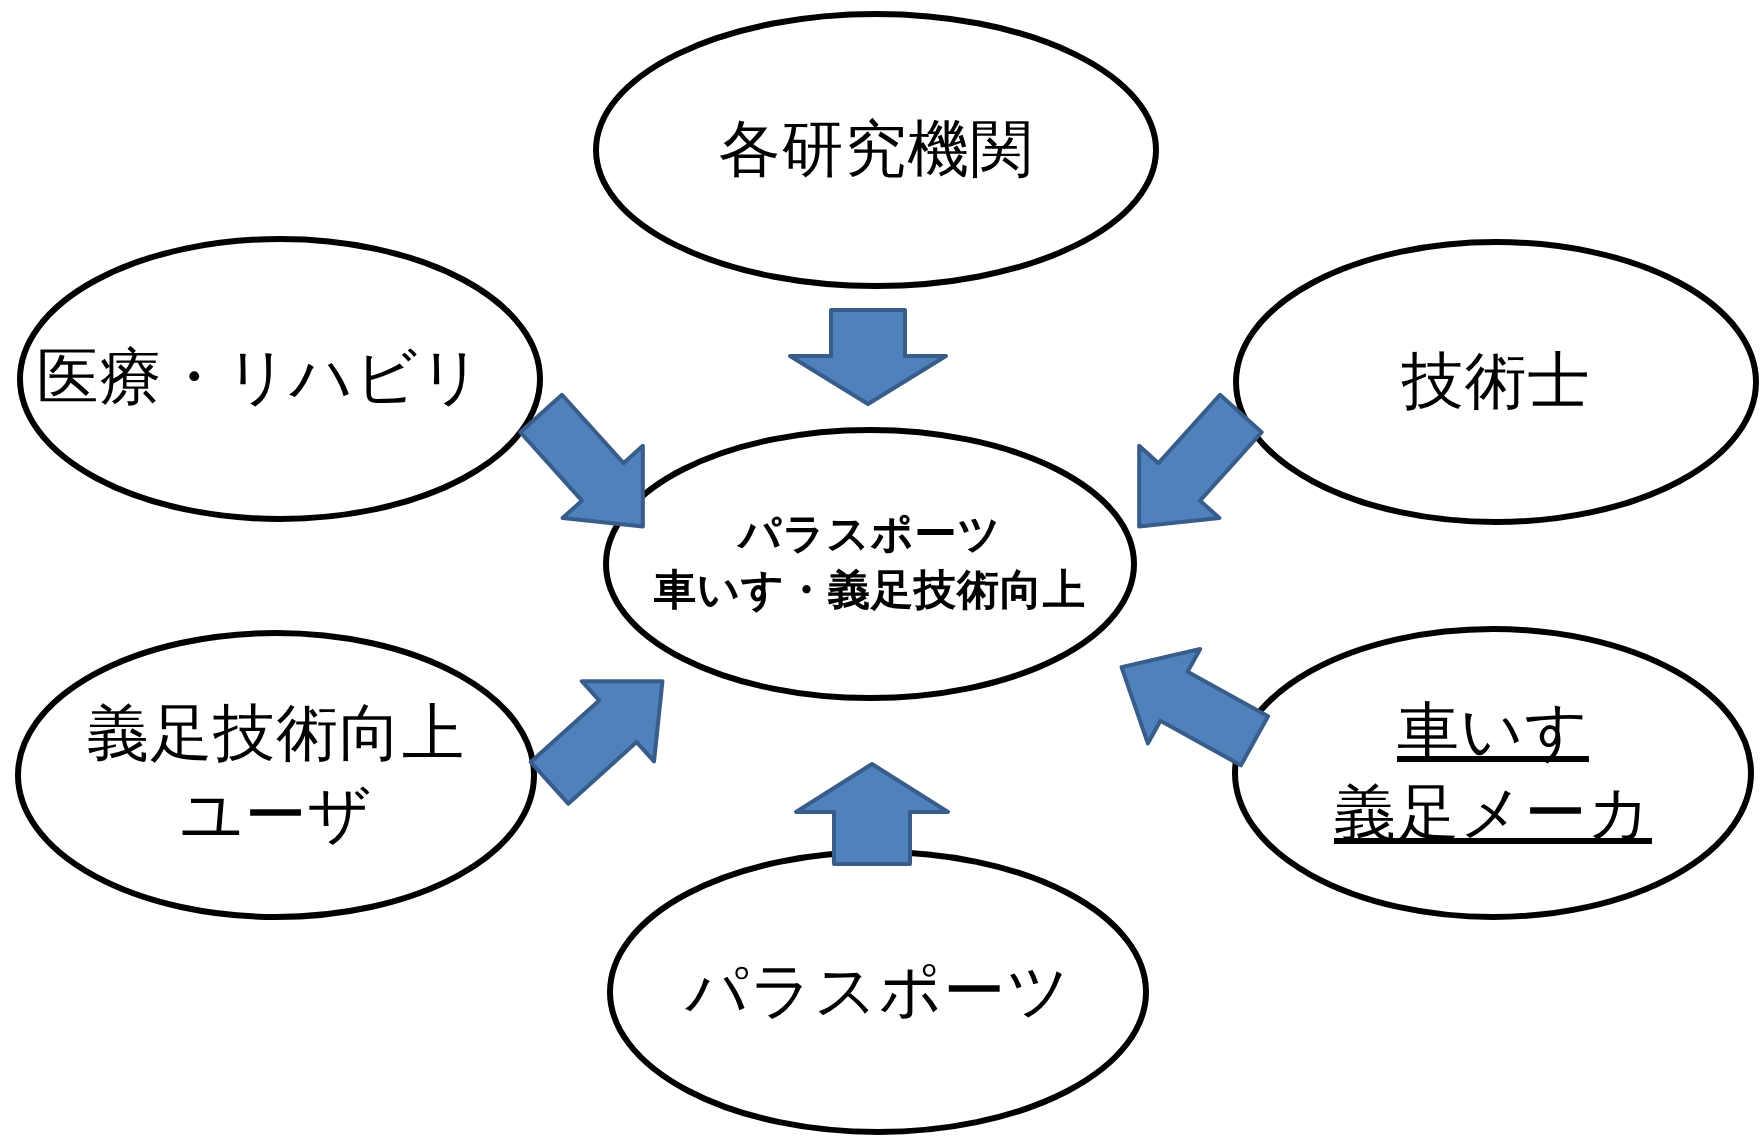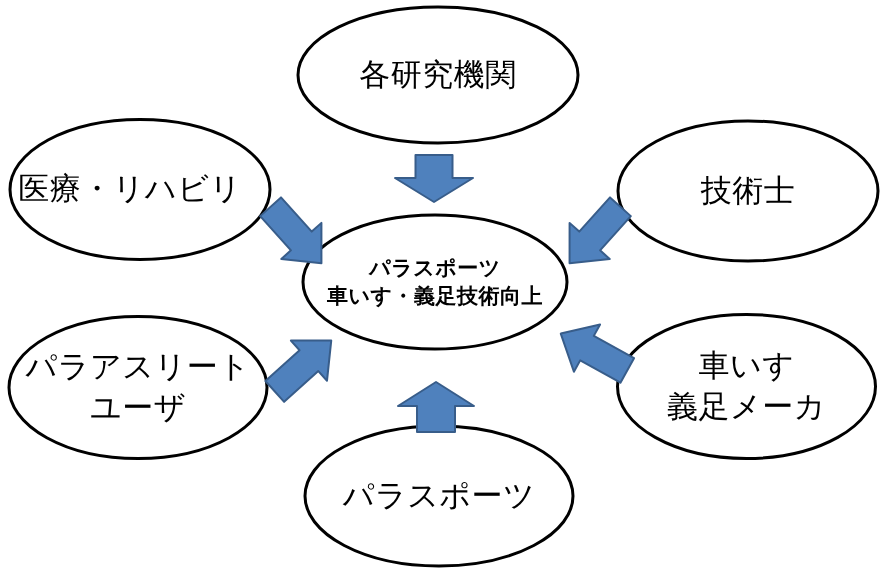--- a/index.html
+++ b/index.html
@@ -41,21 +41,21 @@
     font-weight: 700;
     line-height: 1.35;
     letter-spacing: 0.5px;
   }
   
   .pos-top         { left: 298px; top:   7px; width: 280px; height: 136px; }
   .pos-upper-left  { left:  0; top: 119px; width: 260px; height: 141px; }
   .pos-upper-right { left: 618px; top: 121px; width: 260px; height: 140px; }
   .pos-center      { left: 303px; top: 215px; width: 264px; height: 134px; }
   .pos-lower-left  { left:   9px; top: 316px; width: 258px; height: 143px; }
-  .pos-lower-right { left: 617px; top: 314px; width: 259px; height: 145px; }
+  .pos-lower-right { left: 617px; top: 314px; width: 259px; height: 145px; text-decoration: underline; }
   .pos-bottom      { left: 305px; top: 426px; width: 268px; height: 140px; }
 </style>
 </head>
 <body>
 
 <div class="canvas">
 
   <svg width="882" height="572" viewBox="0 0 882 572">
 
     <ellipse cx="438" cy="75" rx="140" ry="68" stroke-width="3" fill="#FFFFFF" stroke="#000000"></ellipse>
@@ -81,21 +81,21 @@
 
   <div class="node-label outer-label pos-top">各研究機関</div>
 
   <div class="node-label outer-label pos-upper-left">医療・リハビリ</div>
 
   <div class="node-label outer-label pos-upper-right">技術士</div>
 
   <div class="node-label center-label pos-center">パラスポーツ
 車いす・義足技術向上</div>
 
-  <div class="node-label outer-label pos-lower-left">パラアスリート
+  <div class="node-label outer-label pos-lower-left">義足技術向上
 ユーザ</div>
 
   <div class="node-label outer-label pos-lower-right">車いす
 義足メーカ</div>
 
   <div class="node-label outer-label pos-bottom">パラスポーツ</div>
 
 </div>
 
 </body></html>

